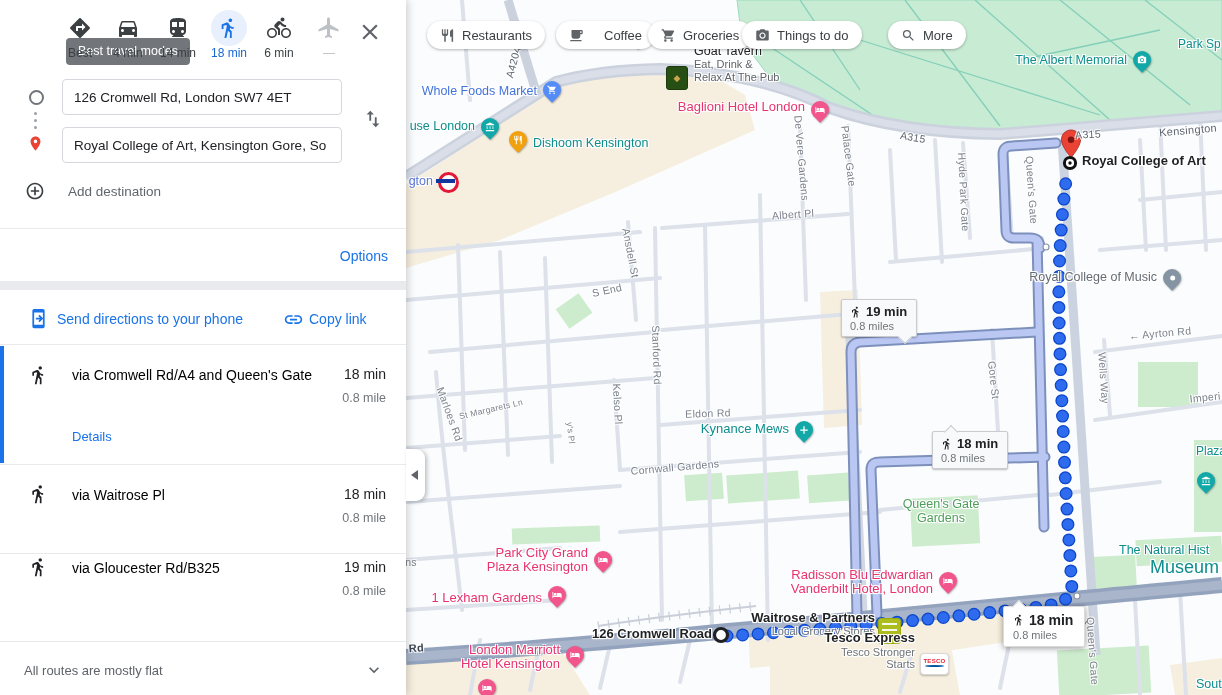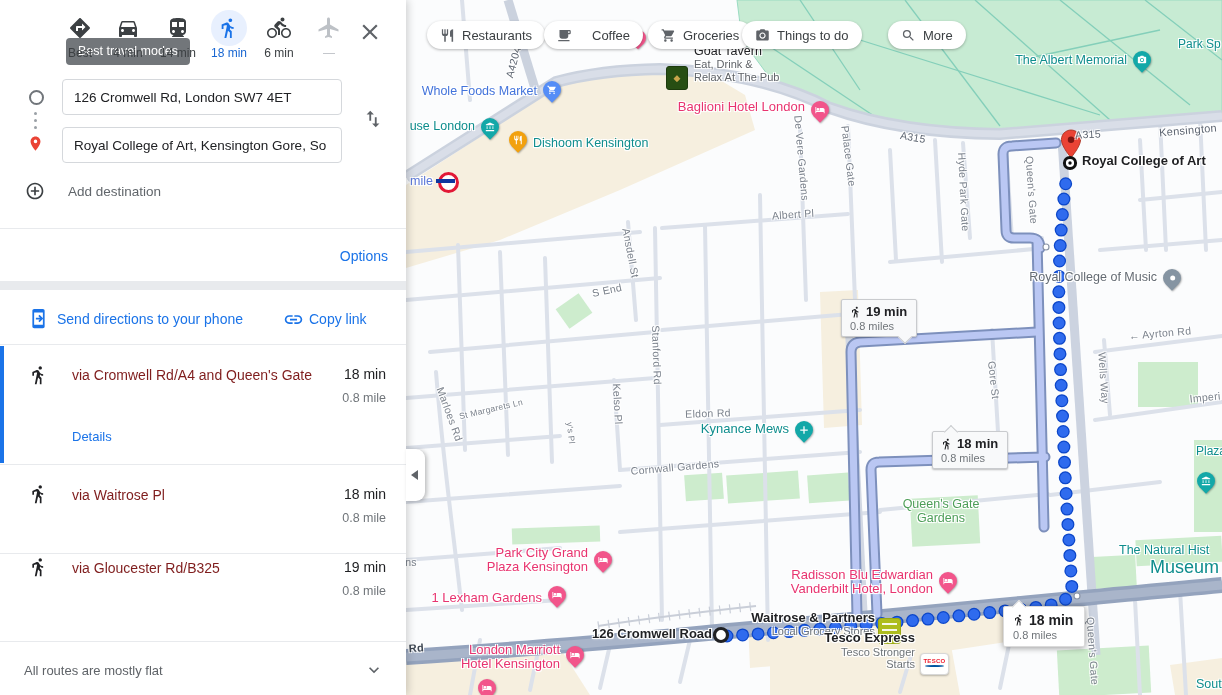--- a/index.html
+++ b/index.html
@@ -58,21 +58,21 @@
   .mode.sel .ml{color:#1967d2;font-weight:500;}
   .mode.dis .ml{color:#bdc1c6;}
   .tooltip{position:absolute;left:66px;top:38px;height:27px;line-height:27px;padding:0 12px;border-radius:4px;
         background:rgba(95,99,104,.88);color:#fff;font-size:12.5px;z-index:1;white-space:nowrap;}
   .fld{position:absolute;left:62px;width:256px;height:34px;border:1px solid #d5d8dc;border-radius:4px;
        font-family:"Liberation Sans",sans-serif;font-size:13.5px;color:#202124;padding:0 11px;outline:none;background:#fff;}
   .iconbtn{position:absolute;background:none;border:none;padding:0;cursor:pointer;line-height:0;}
   .lnk{color:#1a73e8;cursor:pointer;}
   .route{position:absolute;left:0;right:0;cursor:pointer;}
   .route .bar{position:absolute;left:0;top:1px;bottom:1px;width:4px;background:#1a73e8;}
-  .rtitle{position:absolute;left:72px;top:18px;width:252px;font-size:14px;line-height:24px;color:#7f1d1d;}
+  .rtitle{position:absolute;left:72px;top:18px;width:252px;font-size:14px;line-height:24px;color:#000000;}
   .rtime{position:absolute;right:20px;top:21px;font-size:14px;font-weight:500;color:#202124;}
   .rdist{position:absolute;right:20px;top:46px;font-size:12.5px;color:#70757a;}
   .rdetails{position:absolute;left:72px;top:84px;font-size:13px;font-weight:500;}
 </style>
 </head>
 <body>
 
 <svg width="0" height="0" style="position:absolute" aria-hidden="true">
   <defs>
     <symbol id="i-walk" viewBox="0 0 24 24">
@@ -278,21 +278,21 @@
       <circle cx="1070" cy="163" r="1.7" fill="#111"></circle>
     </svg>
     <div class="overlay" id="map-overlay">
         <div class="pin" style="left: 224px; top: 30px; width: 16px; height: 16px; background: rgb(242, 85, 139); z-index: 15;"></div>
         <div class="chip" style="left: 21px;">
           <svg viewBox="0 0 24 24" width="15" height="15" style="fill: rgb(95, 99, 104);">
             <use href="#i-restaurant"></use>
           </svg>
           <span>Restaurants</span>
         </div>
-        <div class="chip" style="left: 138px; gap: 20px;">
+        <div class="chip" style="left: 150px; gap: 20px;">
           <svg viewBox="0 0 24 24" width="15" height="15" style="fill: rgb(95, 99, 104);">
             <use href="#i-cafe"></use>
           </svg>
           <span>Coffee</span>
         </div>
         <div class="chip" style="left: 242px;">
           <svg viewBox="0 0 24 24" width="15" height="15" style="fill: rgb(95, 99, 104);">
             <use href="#i-cart"></use>
           </svg>
           <span>Groceries</span>
@@ -355,21 +355,21 @@
             <use href="#i-restaurant"></use>
           </svg>
         </div>
         <div class="poilab halo" style="top: 135.5px; z-index: 7; left: 127px;">
           <div style="font-size: 12.5px; color: rgb(14, 141, 141); font-weight: 500;">Dishoom Kensington</div>
         </div>
         <div class="roundel" style="left: 32px; top: 172px; z-index: 6;">
           <i></i>
         </div>
         <div class="poilab halo" style="top: 173.5px; z-index: 7; right: 789px; text-align: right;">
-          <div style="font-size: 12.5px; color: rgb(91, 119, 216); font-weight: 500;">mile</div>
+          <div style="font-size: 12.5px; color: rgb(91, 119, 216); font-weight: 500;">gton</div>
         </div>
         <div class="logo-goat" style="left: 260px; top: 66px; z-index: 6;">◆</div>
         <div class="poilab halo" style="top: 44.25px; z-index: 7; left: 288px;">
           <div style="font-size: 12.5px; color: rgb(32, 33, 36);">Goat Tavern</div>
           <div style="font-size: 11px; color: rgb(95, 99, 104);">Eat, Drink &amp;</div>
           <div style="font-size: 11px; color: rgb(95, 99, 104);">Relax At The Pub</div>
         </div>
         <div class="pin" style="left: 405px; top: 101px; background: rgb(242, 85, 139); z-index: 6;">
           <svg viewBox="0 0 24 24" width="10" height="10" style="fill: rgb(255, 255, 255);">
             <use href="#i-bed"></use>

